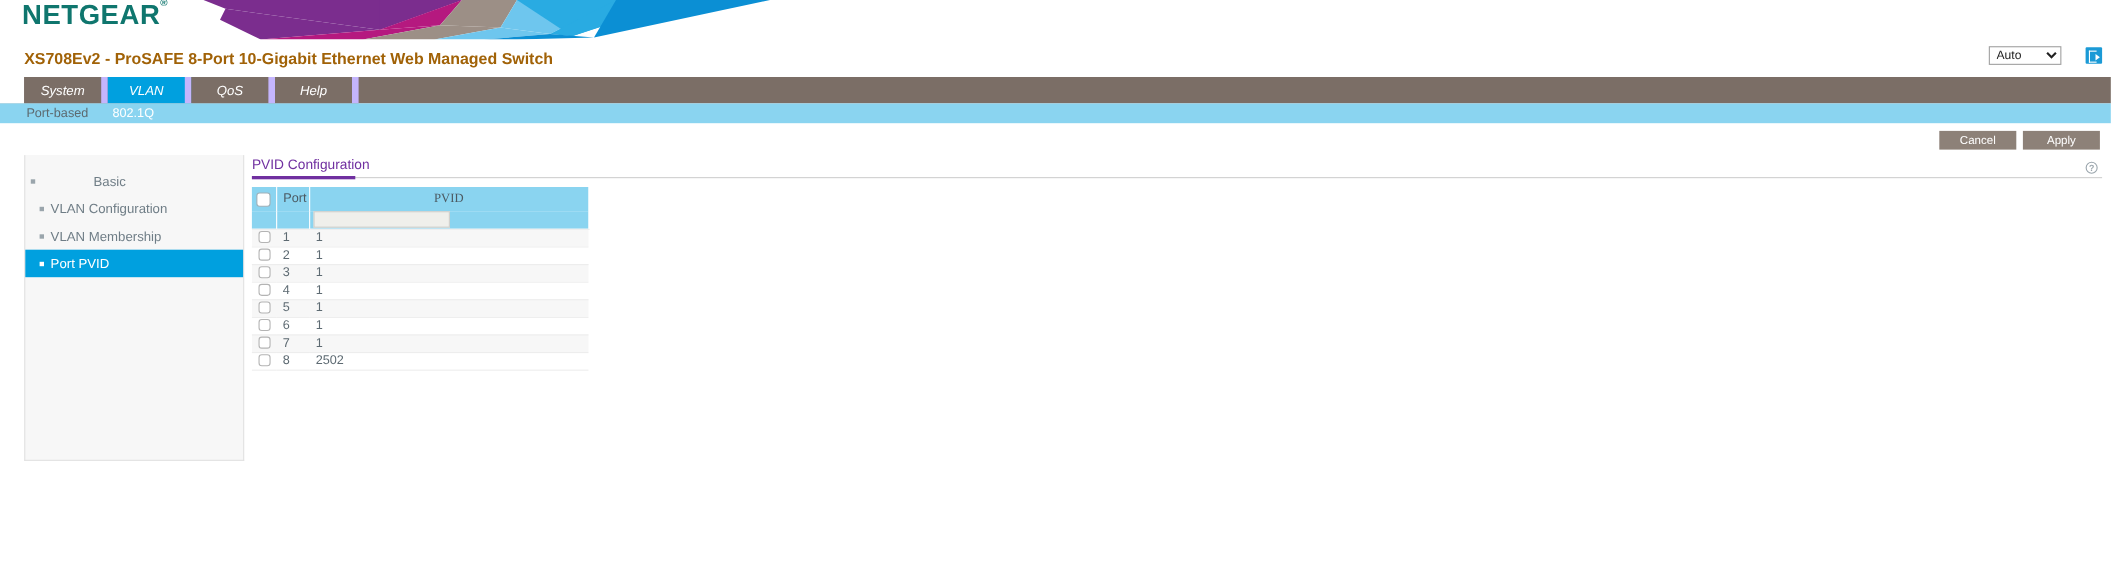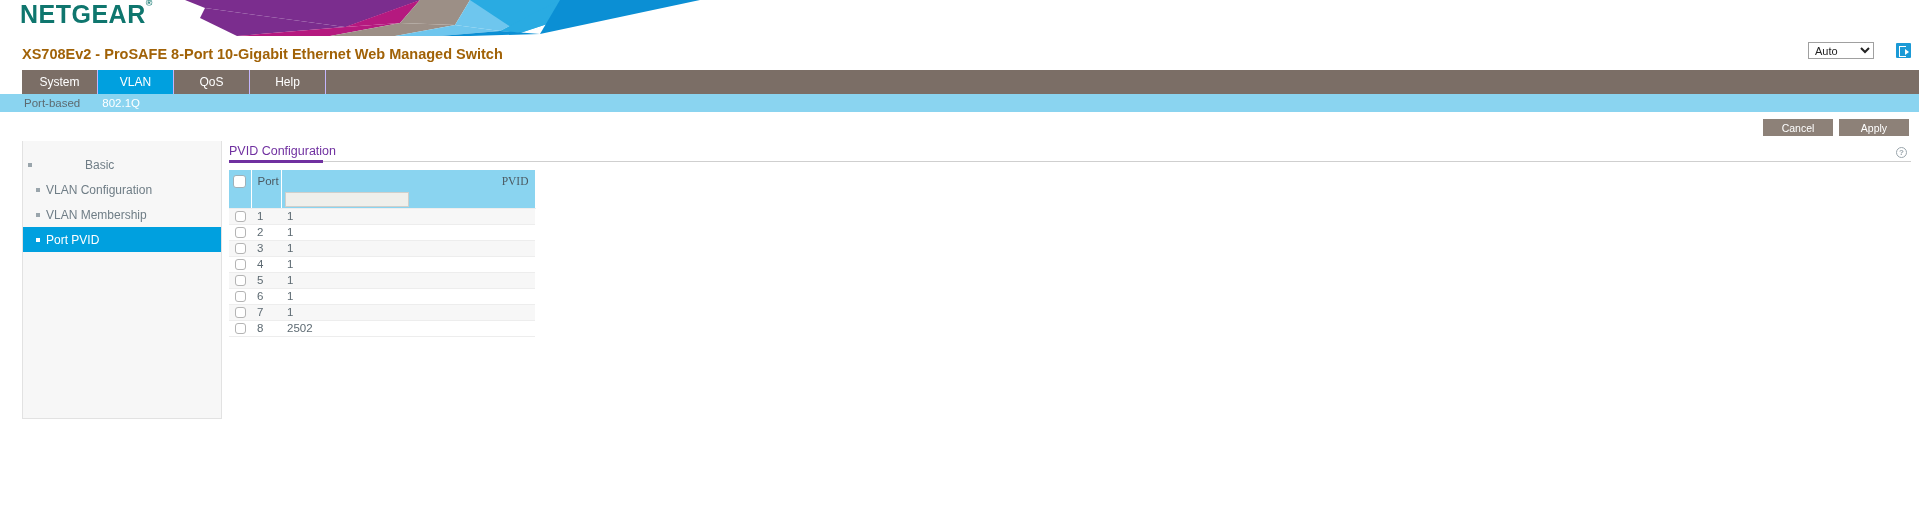--- a/index.html
+++ b/index.html
@@ -64,21 +64,21 @@
 
   
   .tabbar {
     position: absolute; left: 0; top: 70px; width: 1919px; height: 24px;
     background: #7b6e66; display: flex; align-items: stretch;
   }
   .tabbar .spacer-left { width: 22px; background: #ffffff; }
   .tab {
     width: 76px; display: flex; align-items: center; justify-content: center;
     font-size: 12px; color: #ffffff; cursor: pointer;
-    border-right: 1px solid #c4b5fd; background: #7b6e66;
+    border-right: 6px solid #c4b5fd; background: #7b6e66; font-style: italic;
   }
   .tab.active { background: #00a0df; }
 
   
   .subnav {
     position: absolute; left: 0; top: 94px; width: 1919px; height: 18px;
     background: #8ad4f0; display: flex; align-items: center;
   }
   .subnav .sn-item {
     font-size: 11.5px; cursor: pointer; margin-right: 22px; color: #5d6a70;
@@ -151,21 +151,21 @@
 
   
   table.pvid {
     margin-top: 8px;
     border-collapse: collapse;
     table-layout: fixed;
     width: 302px;
   }
   table.pvid th {
     background: #8ad4f0; color: #4c5a62; font-size: 11.5px; font-weight: normal;
-    text-align: right; height: 22px; padding: 0 6px;
+    text-align: center; height: 22px; padding: 0 6px;
     border-right: 1px solid #ffffff;
   }
   table.pvid th.c-check { width: 22px; padding: 0; text-align: center; }
   table.pvid th.c-port { width: 30px; }
   table.pvid th.c-pvid { width: 254px; font-family: Liberation Serif, serif; }
 
   tr.filter-row td {
     background: #8ad4f0; height: 20px; padding: 0; border-right: 1px solid #fff;
   }
   tr.filter-row td.f-pvid { padding: 0 3px; }

